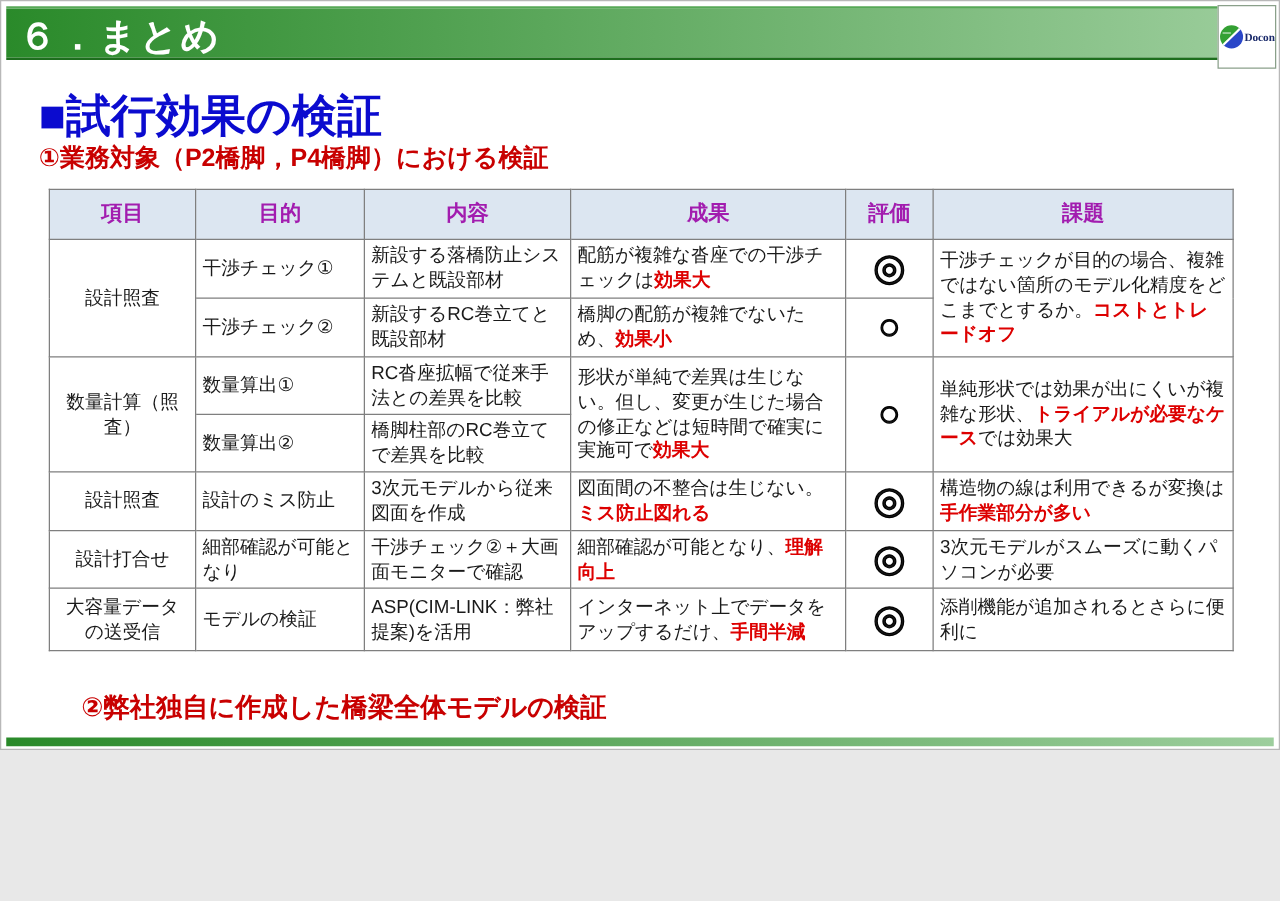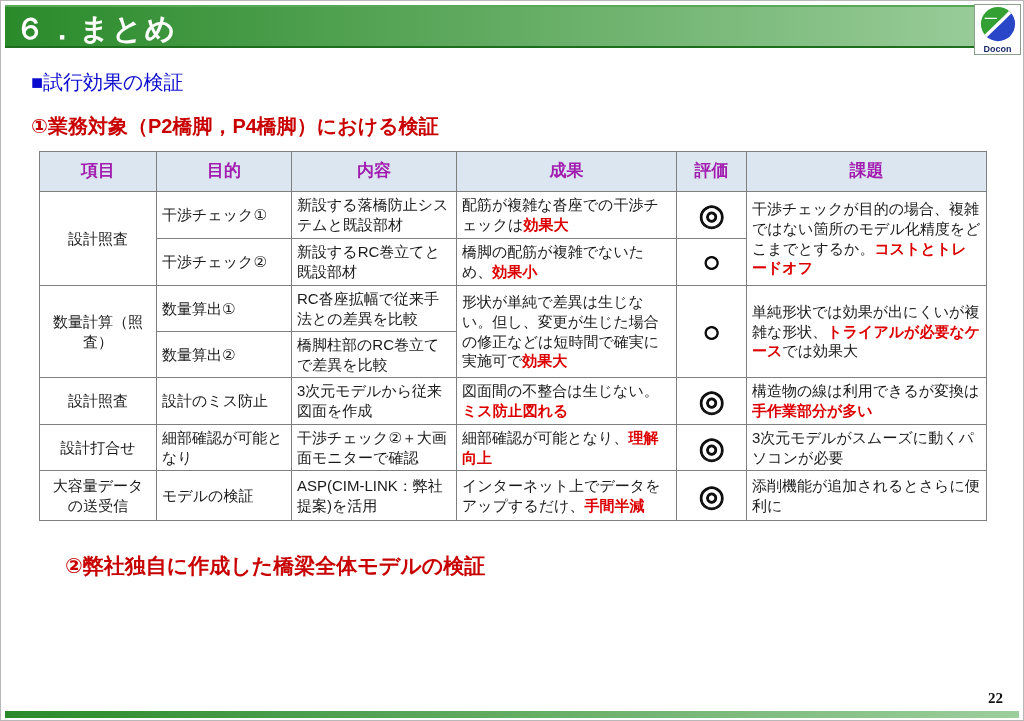--- a/index.html
+++ b/index.html
@@ -1,44 +1,44 @@
 <!DOCTYPE html>
 <html style="--bar-green-dark: #2a8a2a; --bar-green-light: #9dce9d; --title-blue: #0b0bcf; --heading-red: #c80000; --highlight-red: #dd0000; --table-header-bg: #dce6f1; --table-border: #7f7f7f; --logo-green: #33a033; --logo-blue: #2a46c8;"><head>
 <meta charset="utf-8">
 <style>
   * { margin:0; padding:0; box-sizing:border-box; }
   html,body { background:#e8e8e8; }
   body { font-family:"Liberation Sans","DejaVu Sans",sans-serif; }
 
   .slide {
-    position:relative; width:1024px; height:721px;
+    position:relative; width:1024px; height:600px;
     background:#ffffff; border:1px solid #b8b8b8; overflow:hidden;
   }
 
   
   .title-bar {
     position:absolute; left:4px; top:4px; right:4px; height:43px;
     background:linear-gradient(to right, var(--bar-green-dark), var(--bar-green-light));
     border-top:2px solid #57a857; border-bottom:2px solid #1d6e1d;
   }
   .title-bar .title {
     position:absolute; left:10px; top:2px;
     color:#ffffff; font-size:30px; font-weight:bold; letter-spacing:2px;
   }
   .logo-box {
     position:absolute; right:2px; top:3px; width:47px; height:51px;
     background:#ffffff; border:1px solid #8aa08a; z-index:5;
-    display:flex; flex-direction:column; align-items:center; padding-top:1px;
+    display:flex; flex-direction:row; align-items:center; padding-top:1px;font-family:Liberation Serif, serif;
   }
   .logo-text { font-size:9px; font-weight:bold; color:#1a2a6a; line-height:10px; }
 
   
   .section-title {
     position:absolute; left:30px; top:68px;
-    color:var(--title-blue); font-size:20px; font-weight:normal;
+    color:var(--title-blue); font-size:36px; font-weight:bold;
   }
   .sub-heading {
     position:absolute; left:30px;
     color:var(--heading-red); font-size:20px; font-weight:bold;
   }
   .sub1 { top:112px; }
   .sub2 { top:551px; font-size:21px; left:28px;margin-left:36px; }
 
   
   table.vtable {

